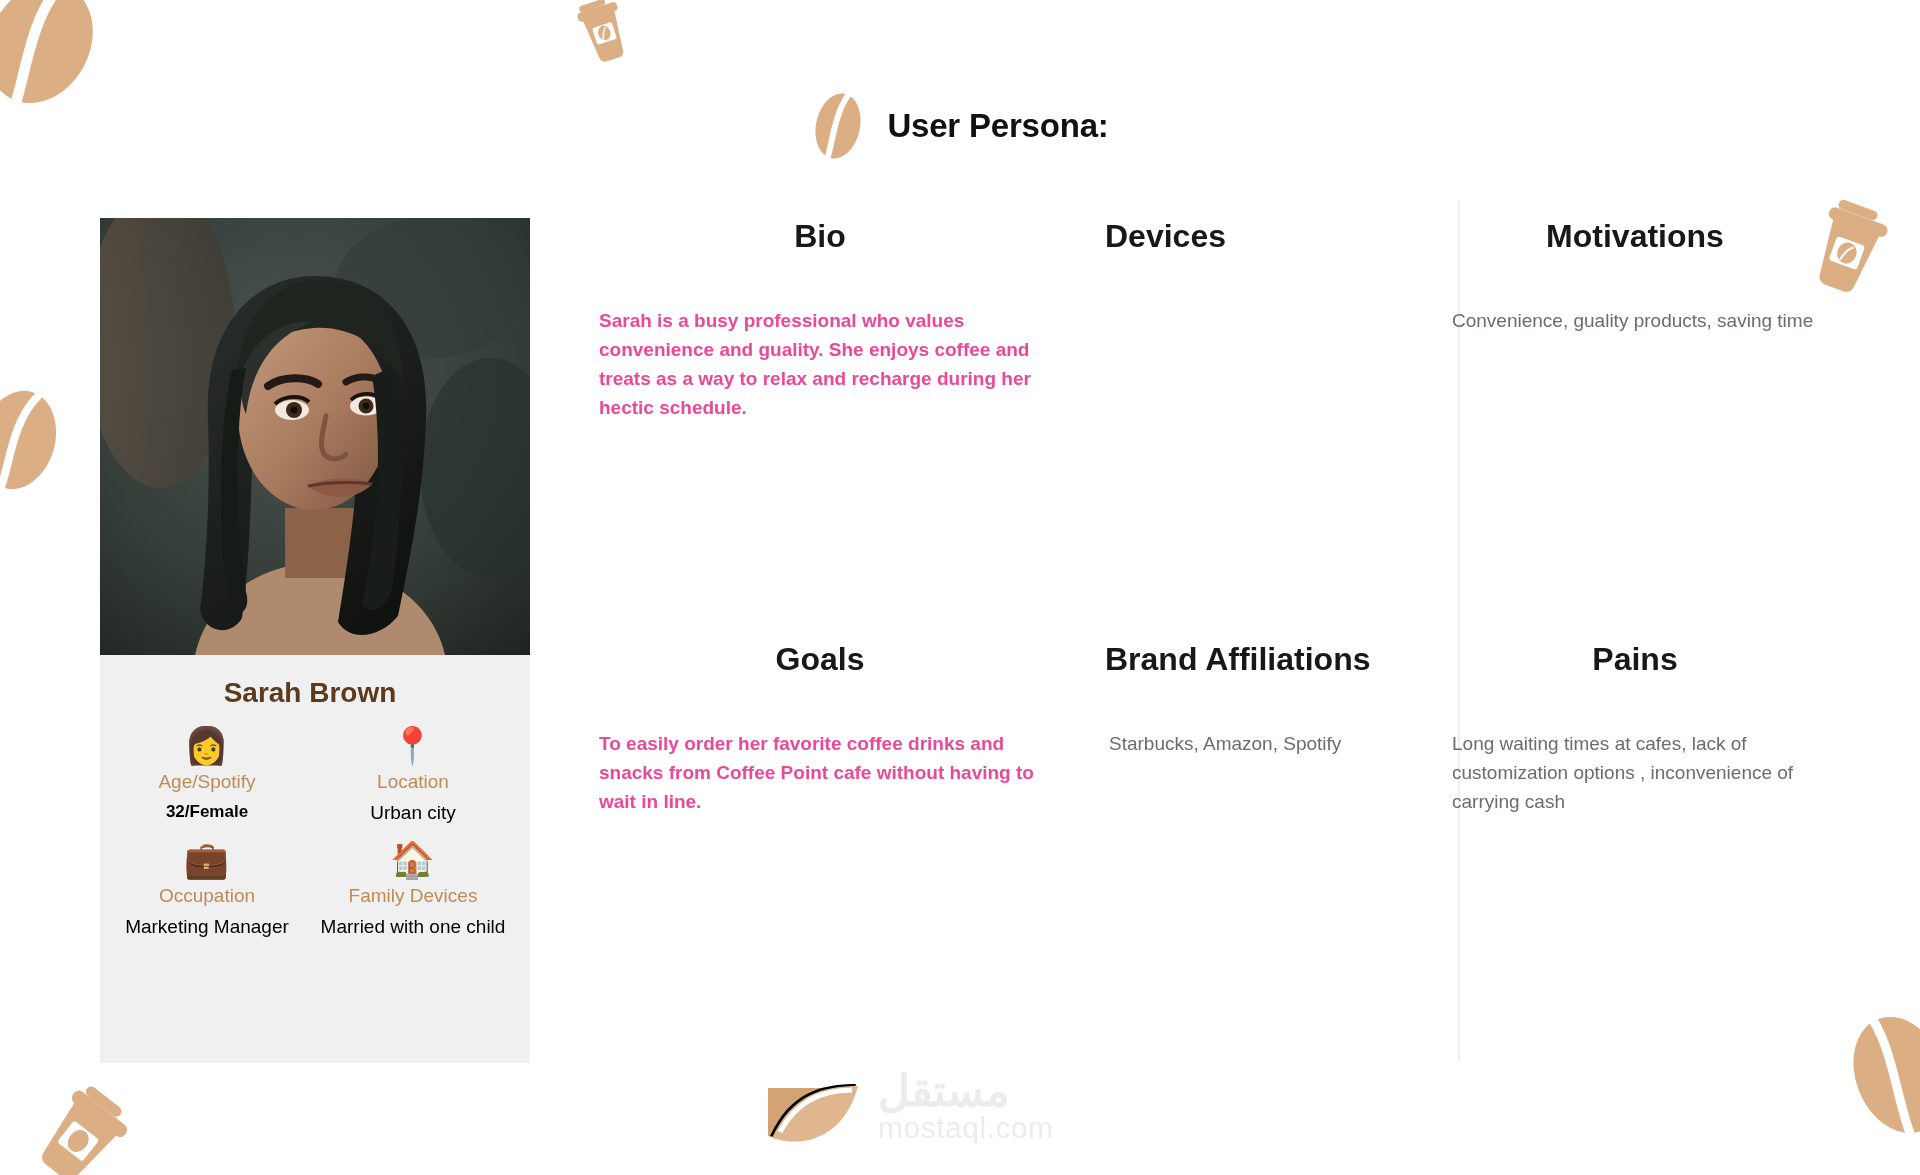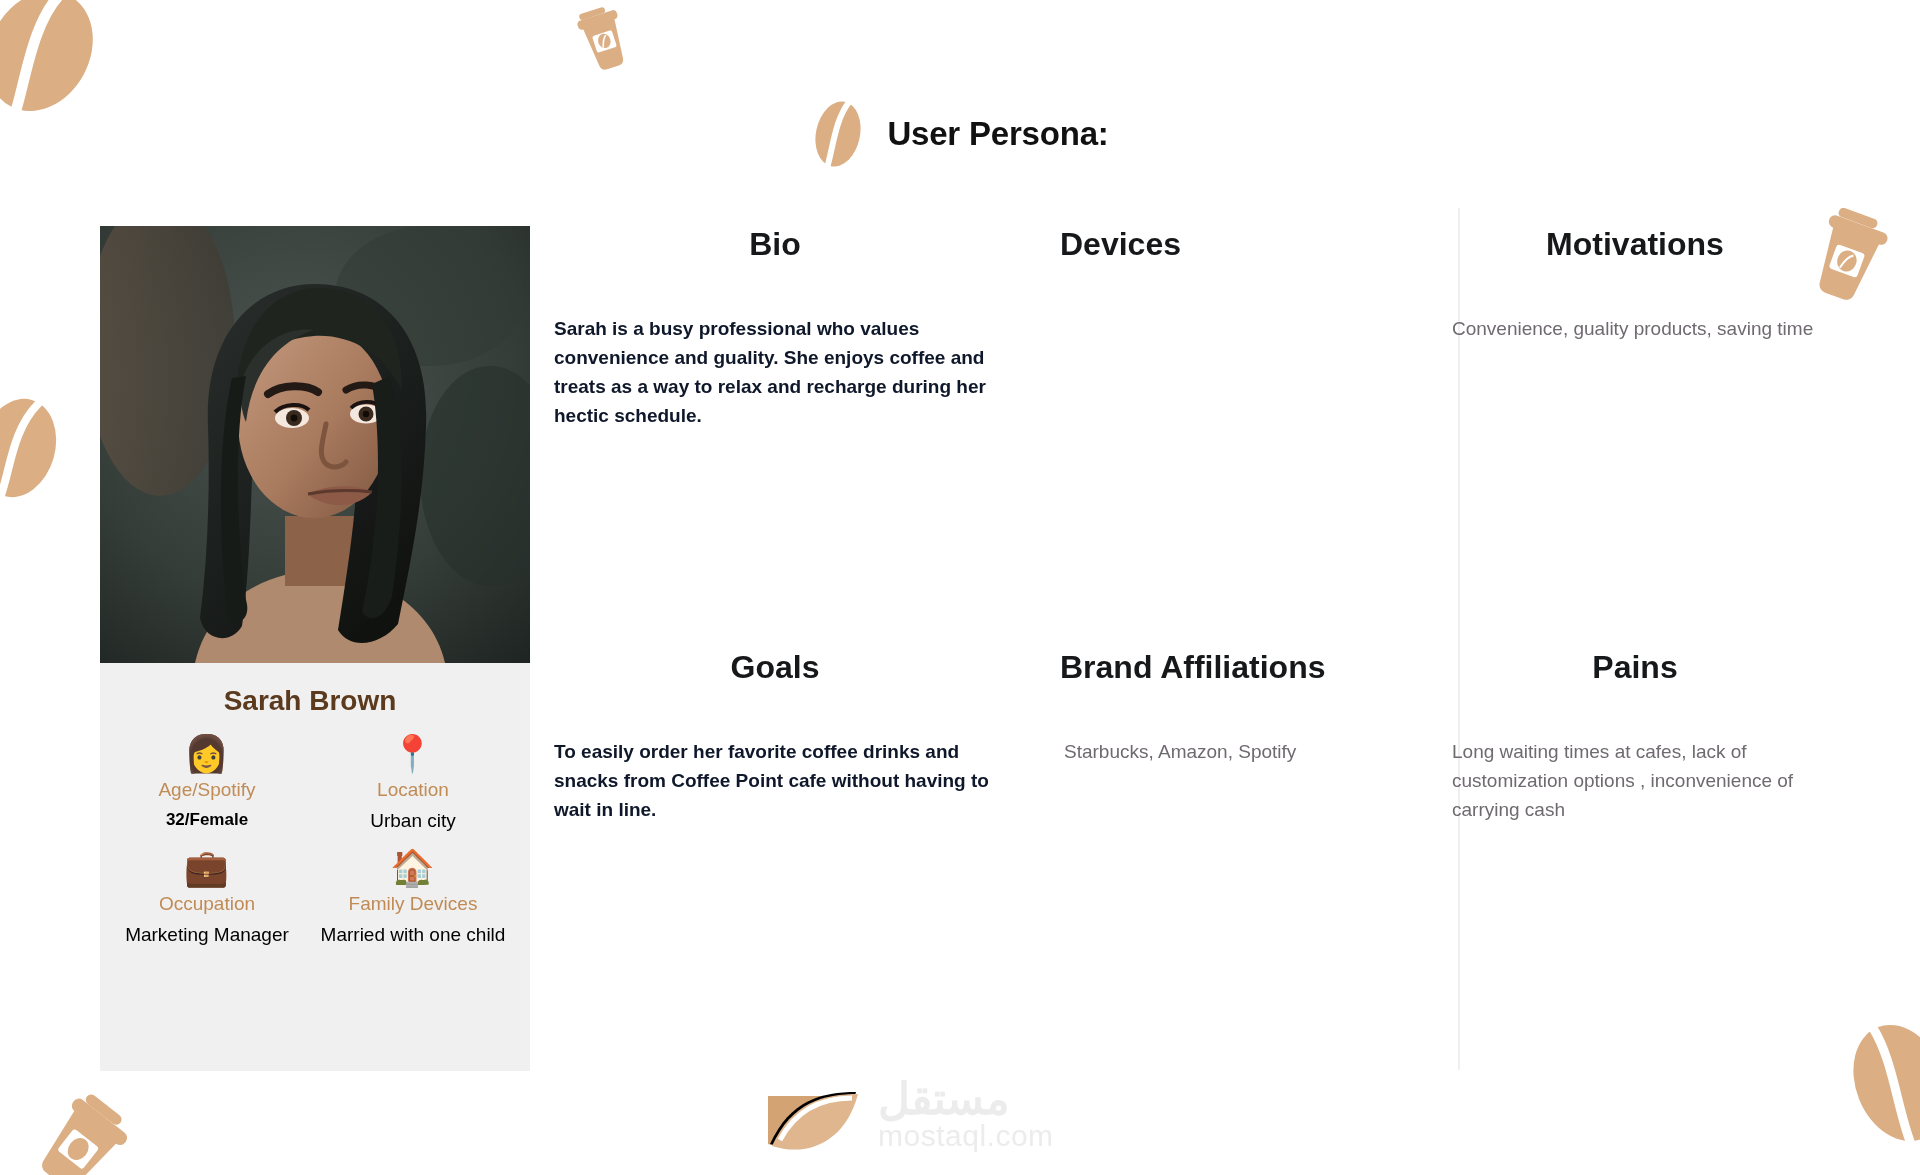--- a/index.html
+++ b/index.html
@@ -8,21 +8,20 @@
     height: 1175px;
     background: #ffffff;
     font-family: "Liberation Sans", sans-serif;
     overflow: hidden;
   }
   .page {
     position: relative;
     width: 1920px;
     height: 990px;
     background: #ffffff;
-    margin-top: 8px;
   }
 
   
   .deco { position: absolute; pointer-events: none; }
 
   
   .header {
     position: absolute;
     left: 0; top: 90px;
     width: 1920px;
@@ -93,20 +92,21 @@
     margin-top: 8px;
     line-height: 1.28;
   }
   .attr-value.small { font-size: 17px; font-weight: bold; }
 
   
   .cols {
     flex: 1;
     display: flex;
     position: relative;
+    padding-left: 45px;
   }
   .col {
     flex: 1;
     padding: 0 18px;
     position: relative;
   }
   .col.col-1 { flex: 0 0 490px; }
   .col.col-2 { flex: 0 0 430px; }
   .col.col-3 { flex: 1; padding-left: 40px; }
   .divider {
@@ -125,21 +125,21 @@
     font-weight: bold;
     color: #16181a;
     text-align: center;
     margin-bottom: 52px;
     white-space: nowrap;
   }
   .sec-title.left { text-align: left; }
   .sec-body {
     font-size: 19px;
     font-weight: bold;
-    color: #0f172a;
+    color: #ec4899;
     line-height: 1.52;
   }
   .sec-body.light { font-weight: normal; color: #6f6a70; }
   .col-1 .sec-body { padding-left: 6px; }
   .col-2 .sec-body { padding-left: 14px; }
   .col-3 .sec-body { padding-left: 4px; }
 
   
   .watermark {
     position: absolute;

